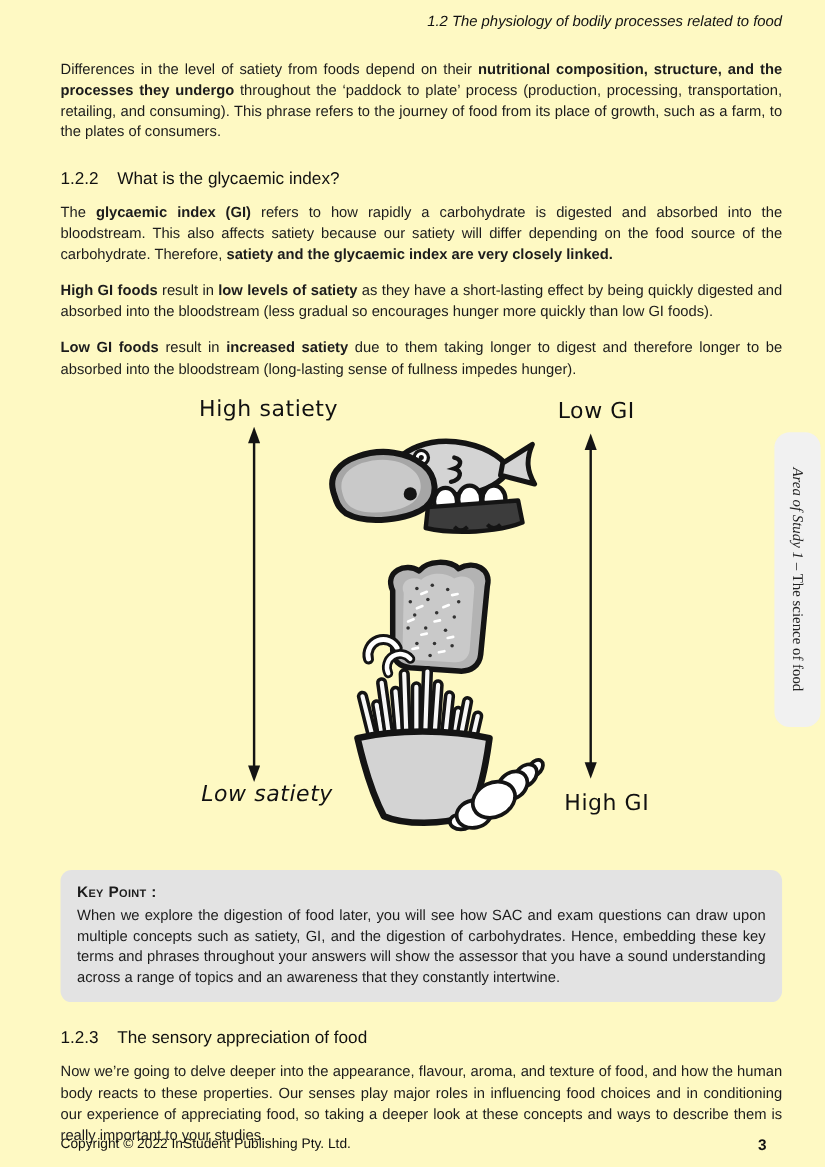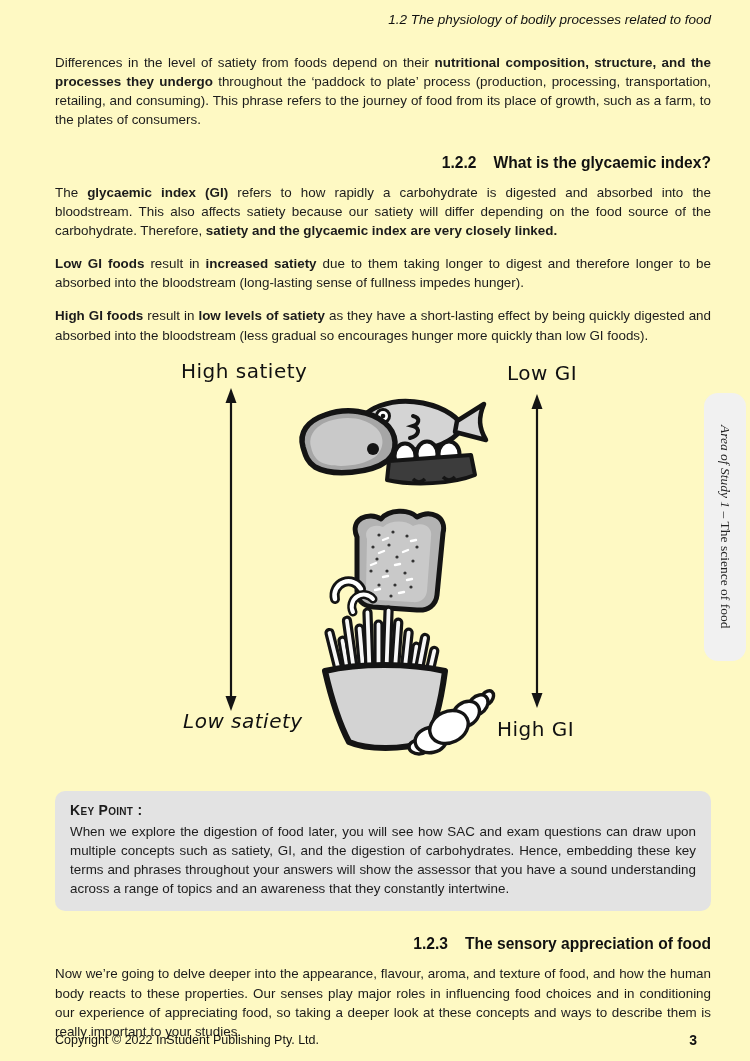--- a/index.html
+++ b/index.html
@@ -21,24 +21,23 @@
     margin:2px 0 26px 0;
   }
   p.body{
     font-size:13.4px;
     line-height:1.43;
     text-align:justify;
     margin:0 0 14px 0;
   }
   h2.sec{
     font-size:15.6px;
-    font-weight:bold;
+    font-weight:normal;
     color:#111;
     margin:24px 0 11px 0;
-    text-align:right;
   }
   h2.sec .num{margin-right:17px;}
   b{font-weight:bold;}
   .diagram{
     position:relative;
     height:400px;
     margin-top:7px;
   }
   .hand{
     position:absolute;
@@ -101,30 +100,30 @@
 <div class="page">
 
   <div class="running-header">1.2 The physiology of bodily processes related to food</div>
 
   <p class="body"><span>Differences in the level of satiety from foods depend on their </span><b>nutritional composition, structure, and the processes they undergo</b><span> throughout the ‘paddock to plate’ process (production, processing, transportation, retailing, and consuming).  This phrase refers to the journey of food from its place of growth, such as a farm, to the plates of consumers.</span></p>
 
   <h2 class="sec"><span class="num">1.2.2</span><span>What is the glycaemic index?</span></h2>
 
   <p class="body"><span>The </span><b>glycaemic index (GI)</b><span> refers to how rapidly a carbohydrate is digested and absorbed into the bloodstream.  This also affects satiety because our satiety will differ depending on the food source of the carbohydrate.  Therefore, </span><b>satiety and the glycaemic index are very closely linked.</b></p>
 
+  <p class="body"><b>High GI foods</b><span> result in </span><b>low levels of satiety</b><span> as they have a short-lasting effect by being quickly digested and absorbed into the bloodstream (less gradual so encourages hunger more quickly than low GI foods).</span></p>
+
   <p class="body"><b>Low GI foods</b><span> result in </span><b>increased satiety</b><span> due to them taking longer to digest and therefore longer to be absorbed into the bloodstream (long-lasting sense of fullness impedes hunger).</span></p>
-
-  <p class="body"><b>High GI foods</b><span> result in </span><b>low levels of satiety</b><span> as they have a short-lasting effect by being quickly digested and absorbed into the bloodstream (less gradual so encourages hunger more quickly than low GI foods).</span></p>
 
   <div class="diagram">
 
     <div class="hand" style="left:126px;top:0px;">High satiety</div>
     <div class="hand" style="left:452px;top:2px;">Low GI</div>
     <div class="hand" style="left:128px;top:350px;font-style:italic;">Low satiety</div>
-    <div class="hand" style="left:442px;top:358px;">High GI</div>
+    <div class="hand" style="left:458px;top:358px;">High GI</div>
 
     <svg class="axis-arrow" style="left:168px;top:28px;" width="16" height="325" viewBox="0 0 16 325">
       <line x1="8" y1="13" x2="8" y2="312" stroke="#141414" stroke-width="2.2"></line>
       <polygon points="8,1 2.5,16 13.5,16" fill="#141414"></polygon>
       <polygon points="8,324 2.5,309 13.5,309" fill="#141414"></polygon>
     </svg>
 
     <svg class="axis-arrow" style="left:474px;top:34px;" width="16" height="316" viewBox="0 0 16 316">
       <line x1="8" y1="13" x2="8" y2="303" stroke="#141414" stroke-width="2.2"></line>
       <polygon points="8,1 2.5,16 13.5,16" fill="#141414"></polygon>

